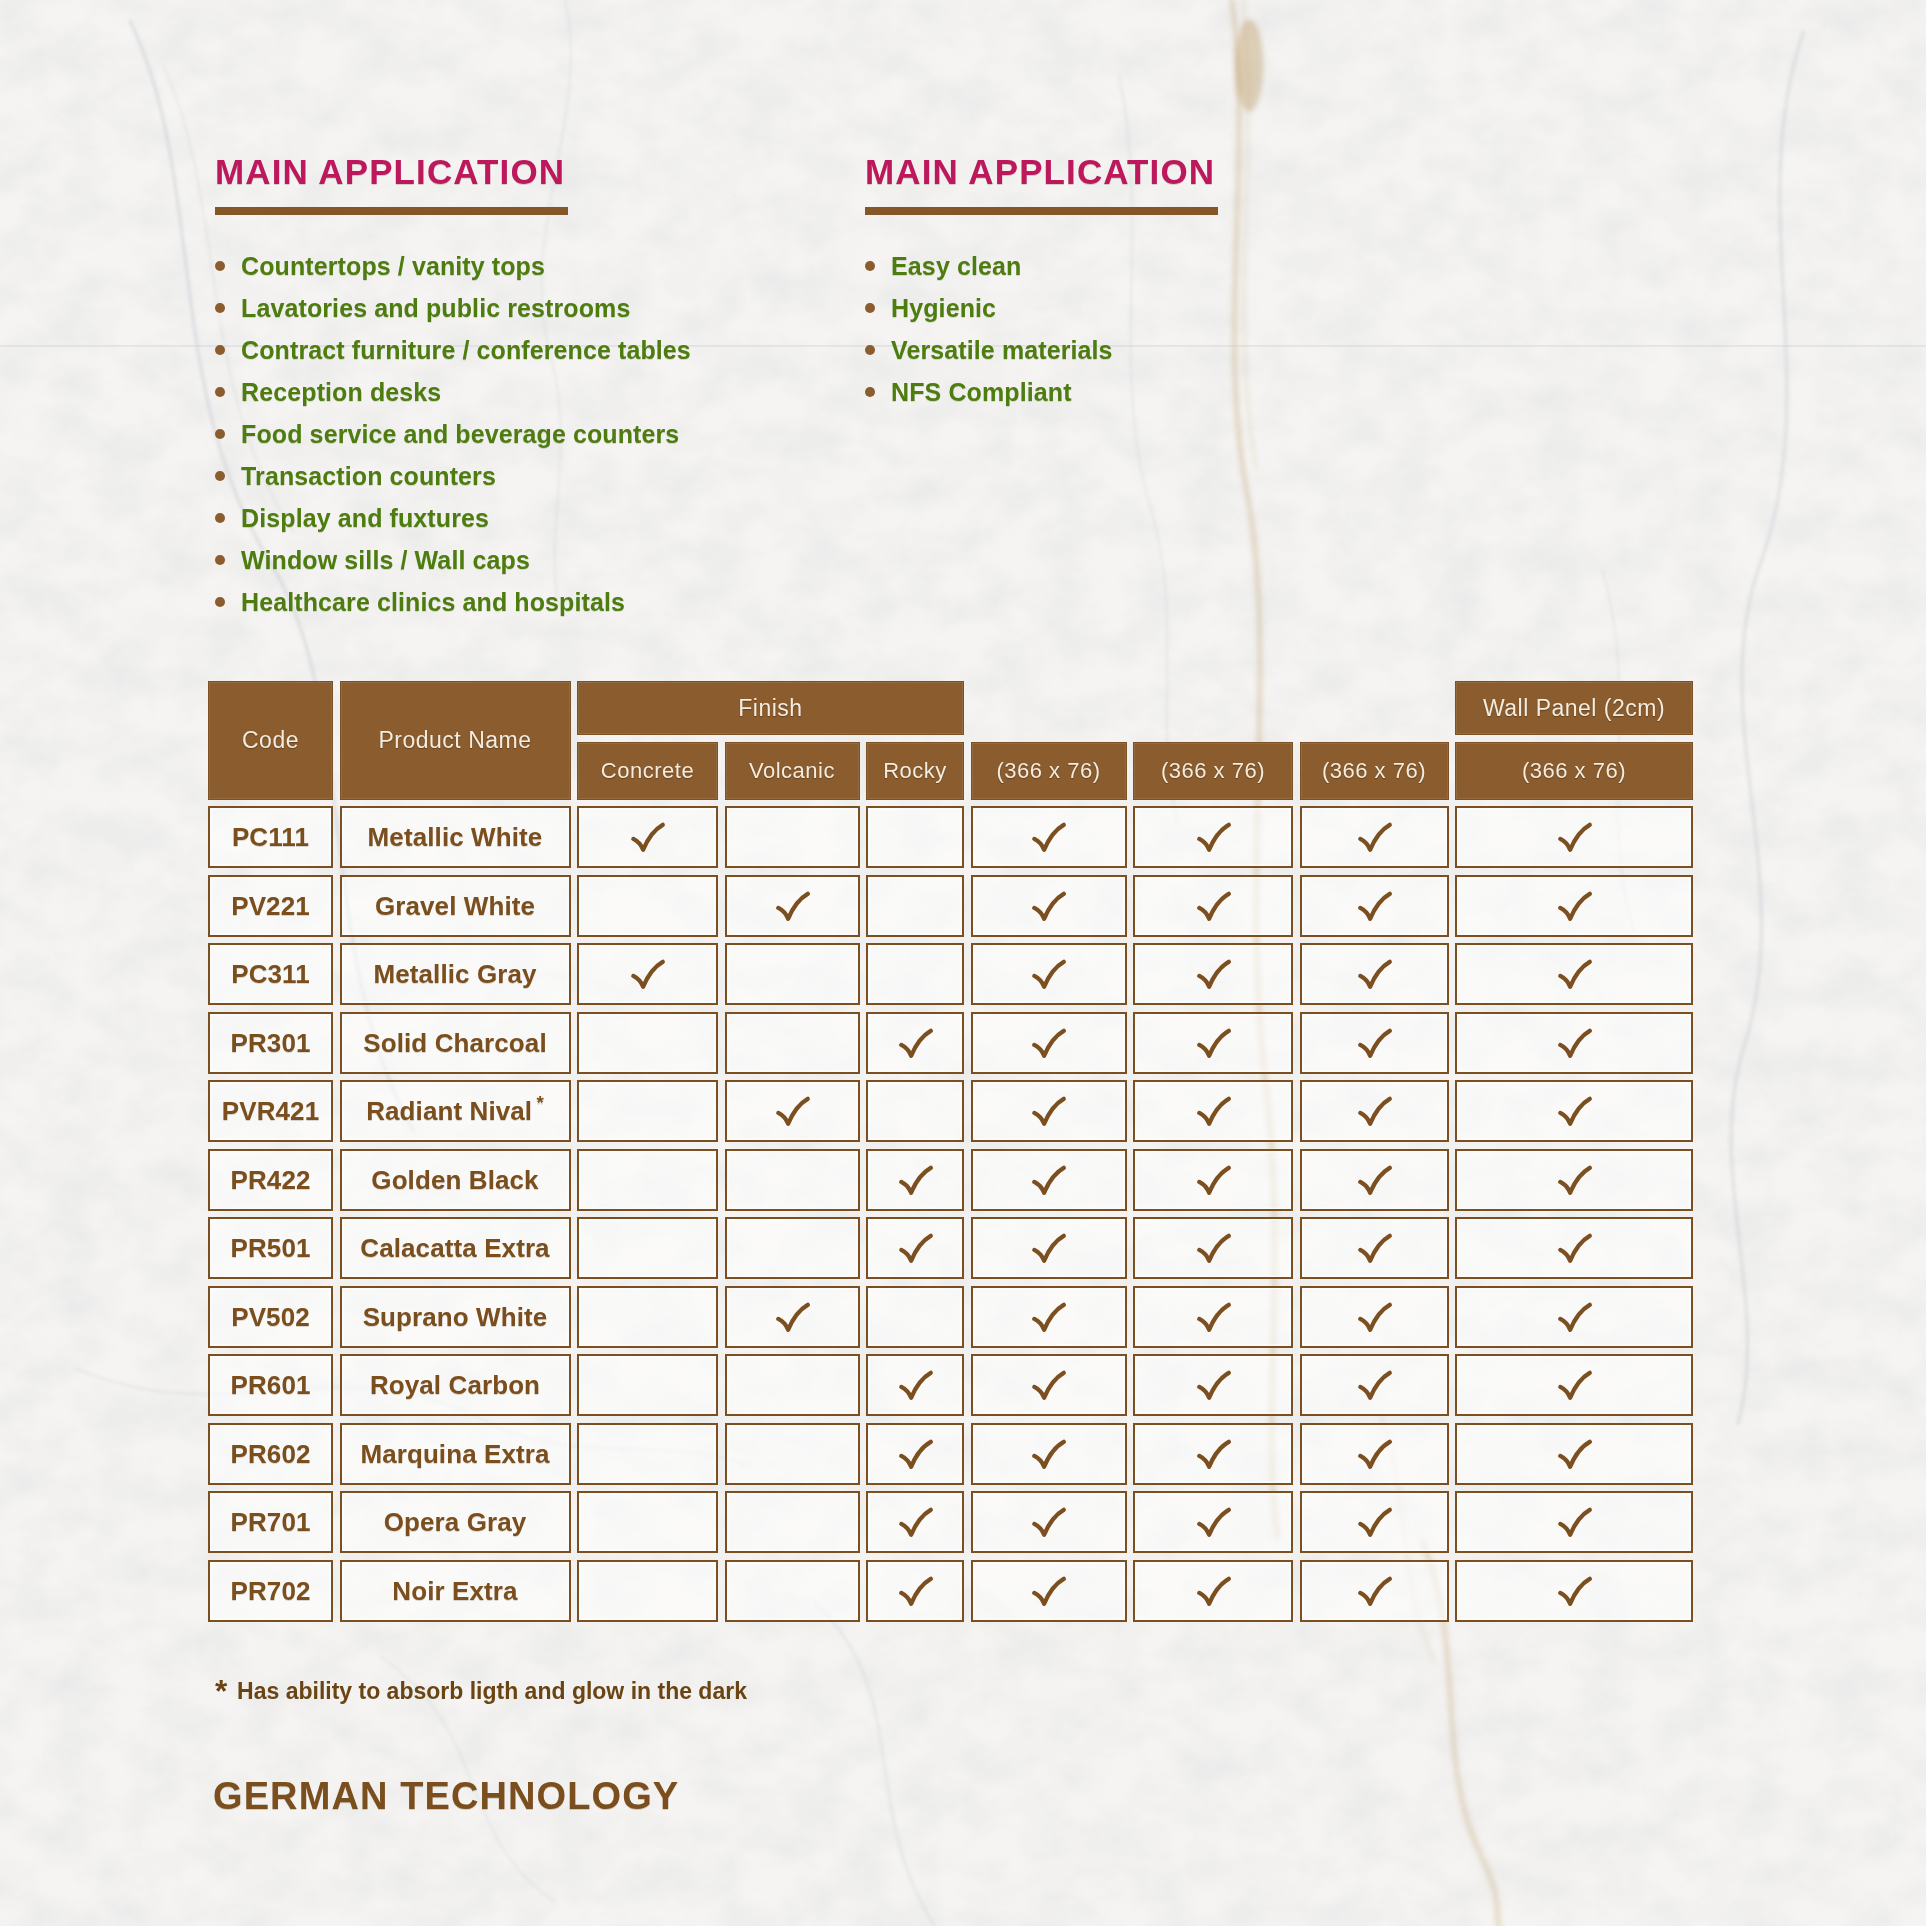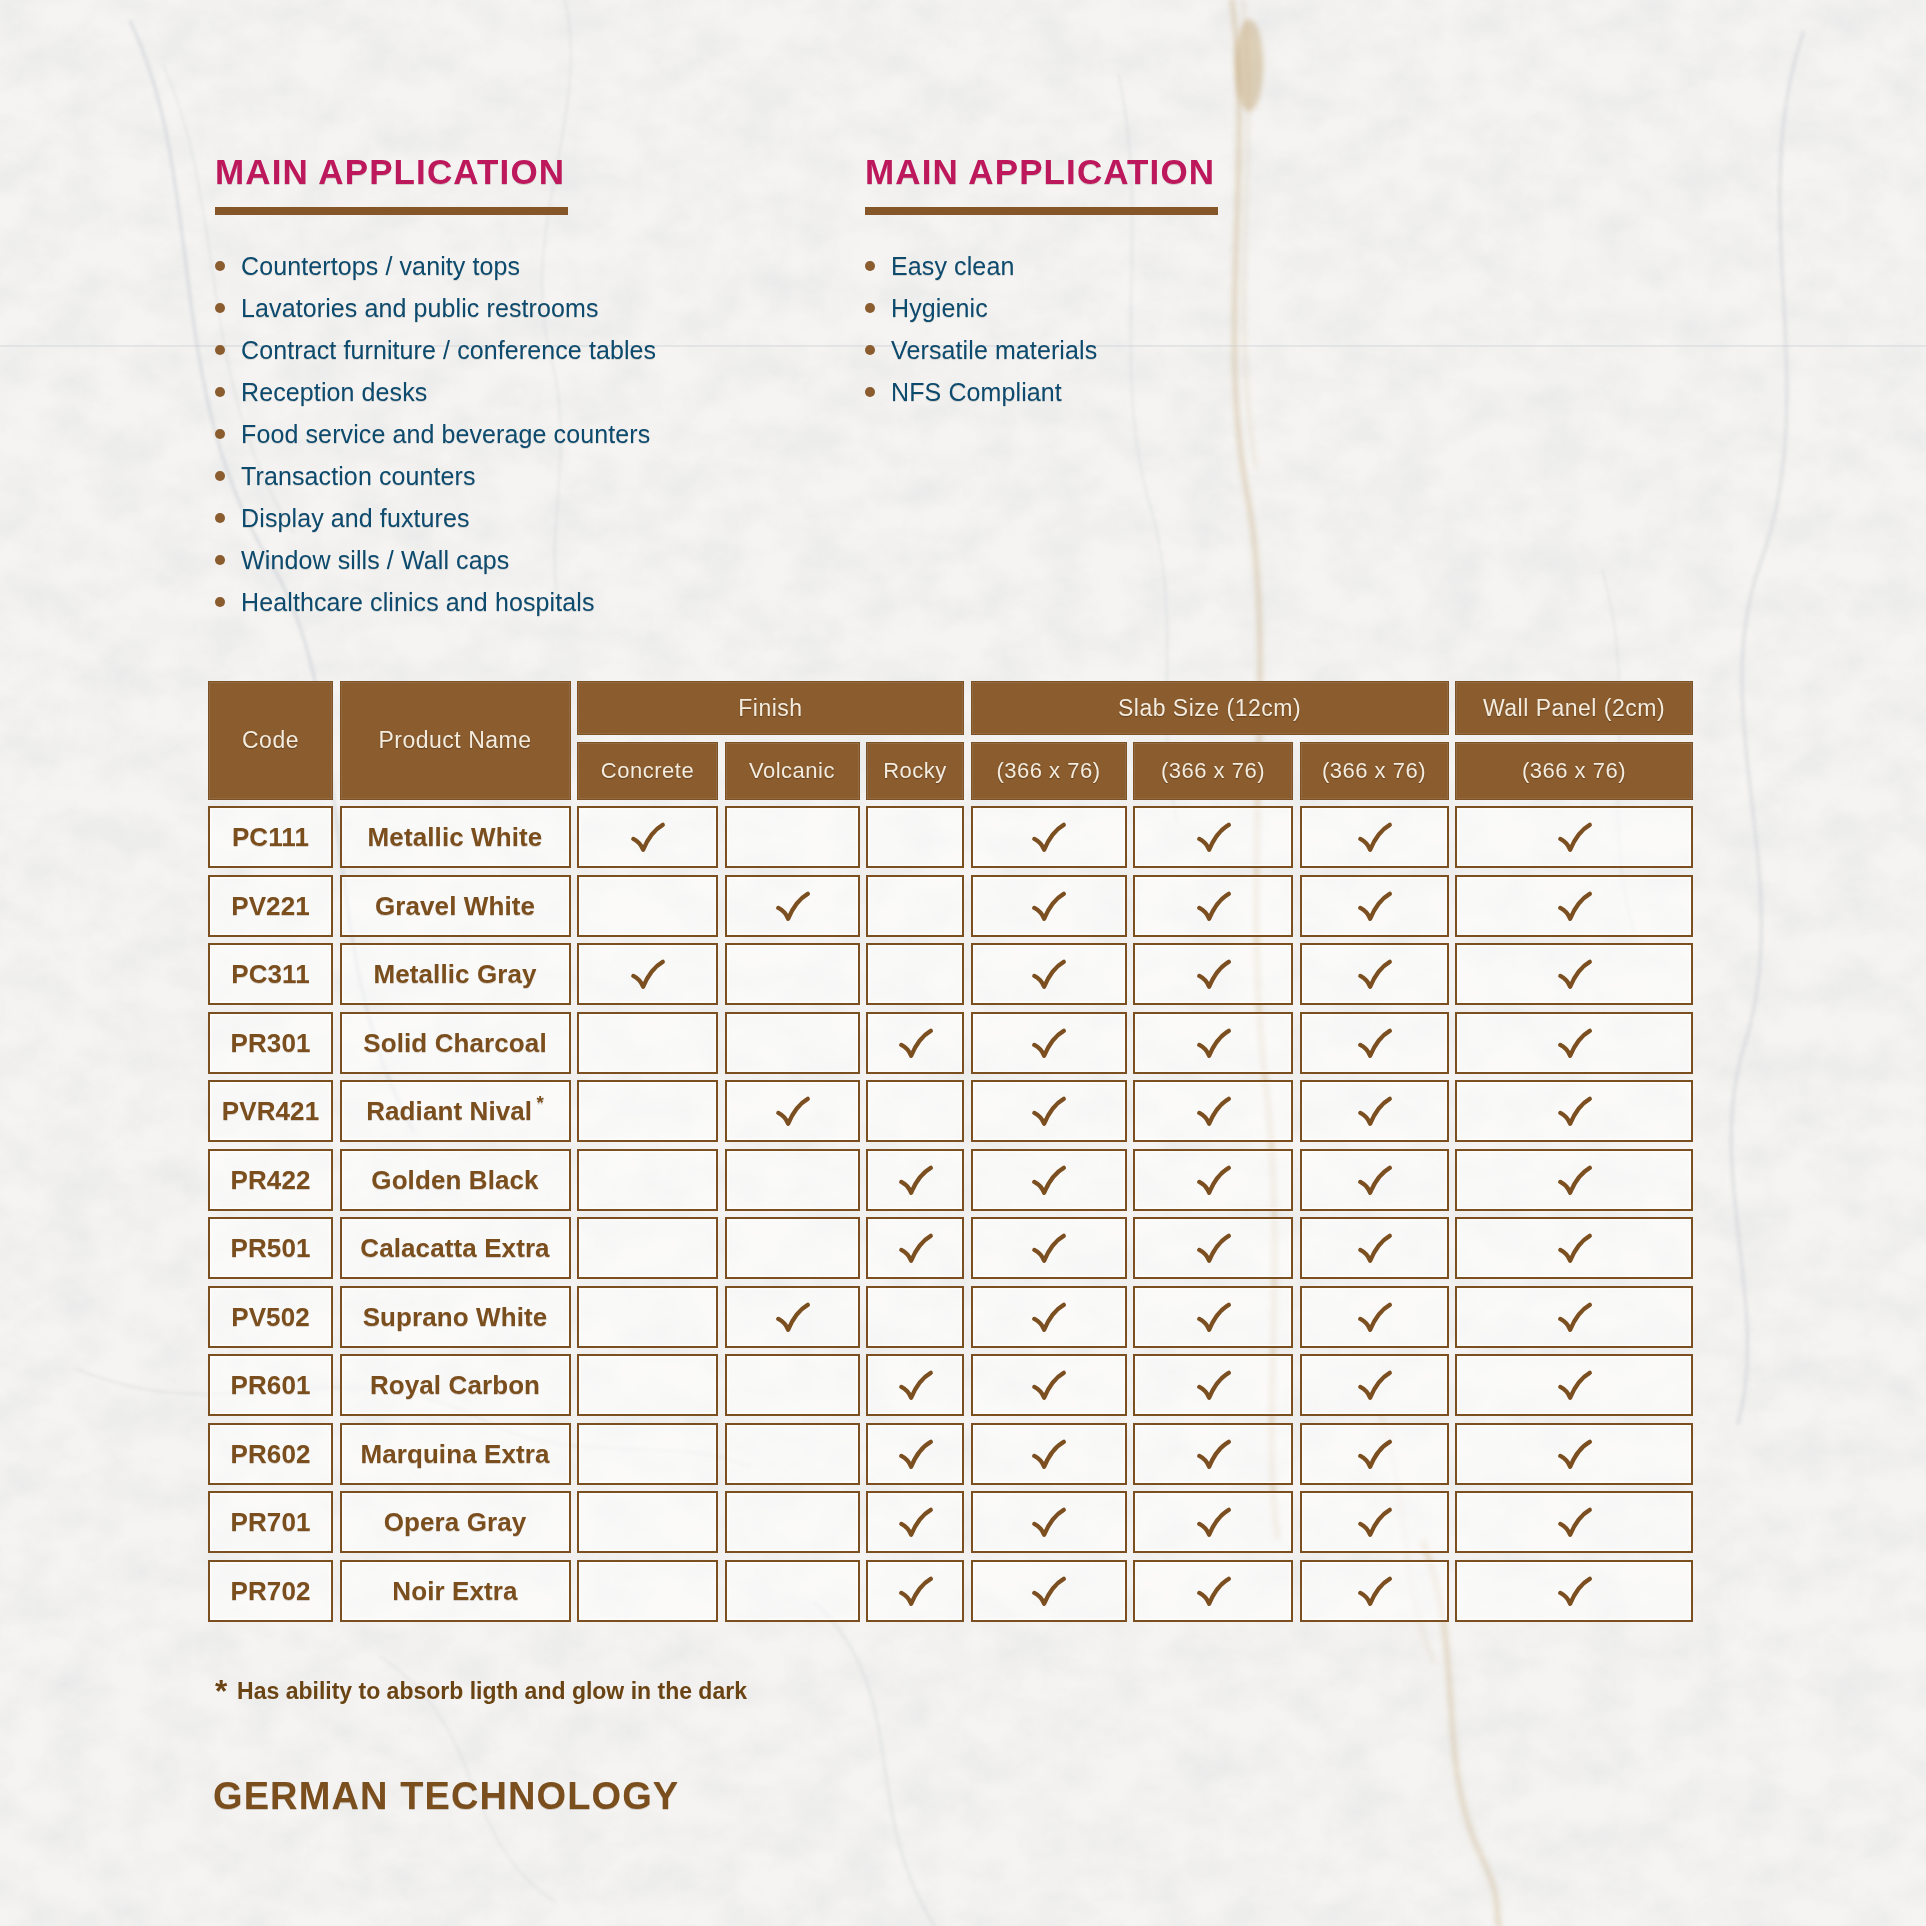--- a/index.html
+++ b/index.html
@@ -18,21 +18,21 @@
   .apps.right { left:865px; width:815px; }
   .apps h2 {
     margin:0; font-size:35px; font-weight:bold; letter-spacing:1.1px;
     color:#be185d; line-height:1.05;
     text-shadow:0 1.1px 0.5px rgba(60,35,10,0.18);
   }
   .rule { width:353px; height:7.6px; background:#855728; margin-top:16.3px; }
   ul.apps-list { list-style:none; margin:39px 0 0 0; padding:0; }
   ul.apps-list li {
     display:flex; align-items:center;
-    font-size:25px; font-weight:normal; color:#0c4a6e;
+    font-size:25px; font-weight:bold; color:#4d7c0f;
     line-height:1.0; margin:0 0 17px 0; letter-spacing:0.1px;
     text-shadow:0 1.1px 0.5px rgba(60,35,10,0.15);
   }
   .dot {
     width:9.8px; height:9.8px; border-radius:50%;
     background:#8a5c2e; margin-right:16.3px; flex:none;
   }
 
   
   .spec-table {
@@ -182,21 +182,20 @@
       </ul>
   </section>
 
   <div class="spec-table">
       <div class="hcell" style="grid-area: 1 / 1 / span 2 / span 1;">Code</div>
       <div class="hcell" style="grid-area: 1 / 3 / span 1 / span 3;">Finish</div>
       <div class="hcell" style="grid-area: 1 / 2 / span 2 / span 1;">Product Name</div>
       <div class="hcell sub" style="grid-area: 2 / 3 / span 1 / span 1;">Concrete</div>
       <div class="hcell sub" style="grid-area: 2 / 4 / span 1 / span 1;">Volcanic</div>
       <div class="hcell sub" style="grid-area: 2 / 5 / span 1 / span 1;">Rocky</div>
-      <div class="hcell" style="grid-area: 1 / 6 / span 1 / span 3;">Slab Size (12cm)</div>
       <div class="hcell sub" style="grid-area: 2 / 6 / span 1 / span 1;">(366 x 76)</div>
       <div class="hcell sub" style="grid-area: 2 / 7 / span 1 / span 1;">(366 x 76)</div>
       <div class="hcell sub" style="grid-area: 2 / 8 / span 1 / span 1;">(366 x 76)</div>
       <div class="hcell" style="grid-area: 1 / 9 / span 1 / span 1;">Wall Panel (2cm)</div>
       <div class="hcell sub" style="grid-area: 2 / 9 / span 1 / span 1;">(366 x 76)</div>
       <div class="dcell code" style="grid-area: 3 / 1 / span 1 / span 1;">PC111</div>
       <div class="dcell name" style="grid-area: 3 / 2 / span 1 / span 1;">Metallic White</div>
       <div class="dcell check" style="grid-area: 3 / 3 / span 1 / span 1;">
         <svg class="check-svg" width="37" height="31.5" viewBox="0 0 34 28" fill="none">
           <path d="M4 16 C8 18 11 21 13 26 C17 16 24 7 31 3" stroke="#7c4f20" stroke-width="4" stroke-linecap="round" stroke-linejoin="round"></path>

